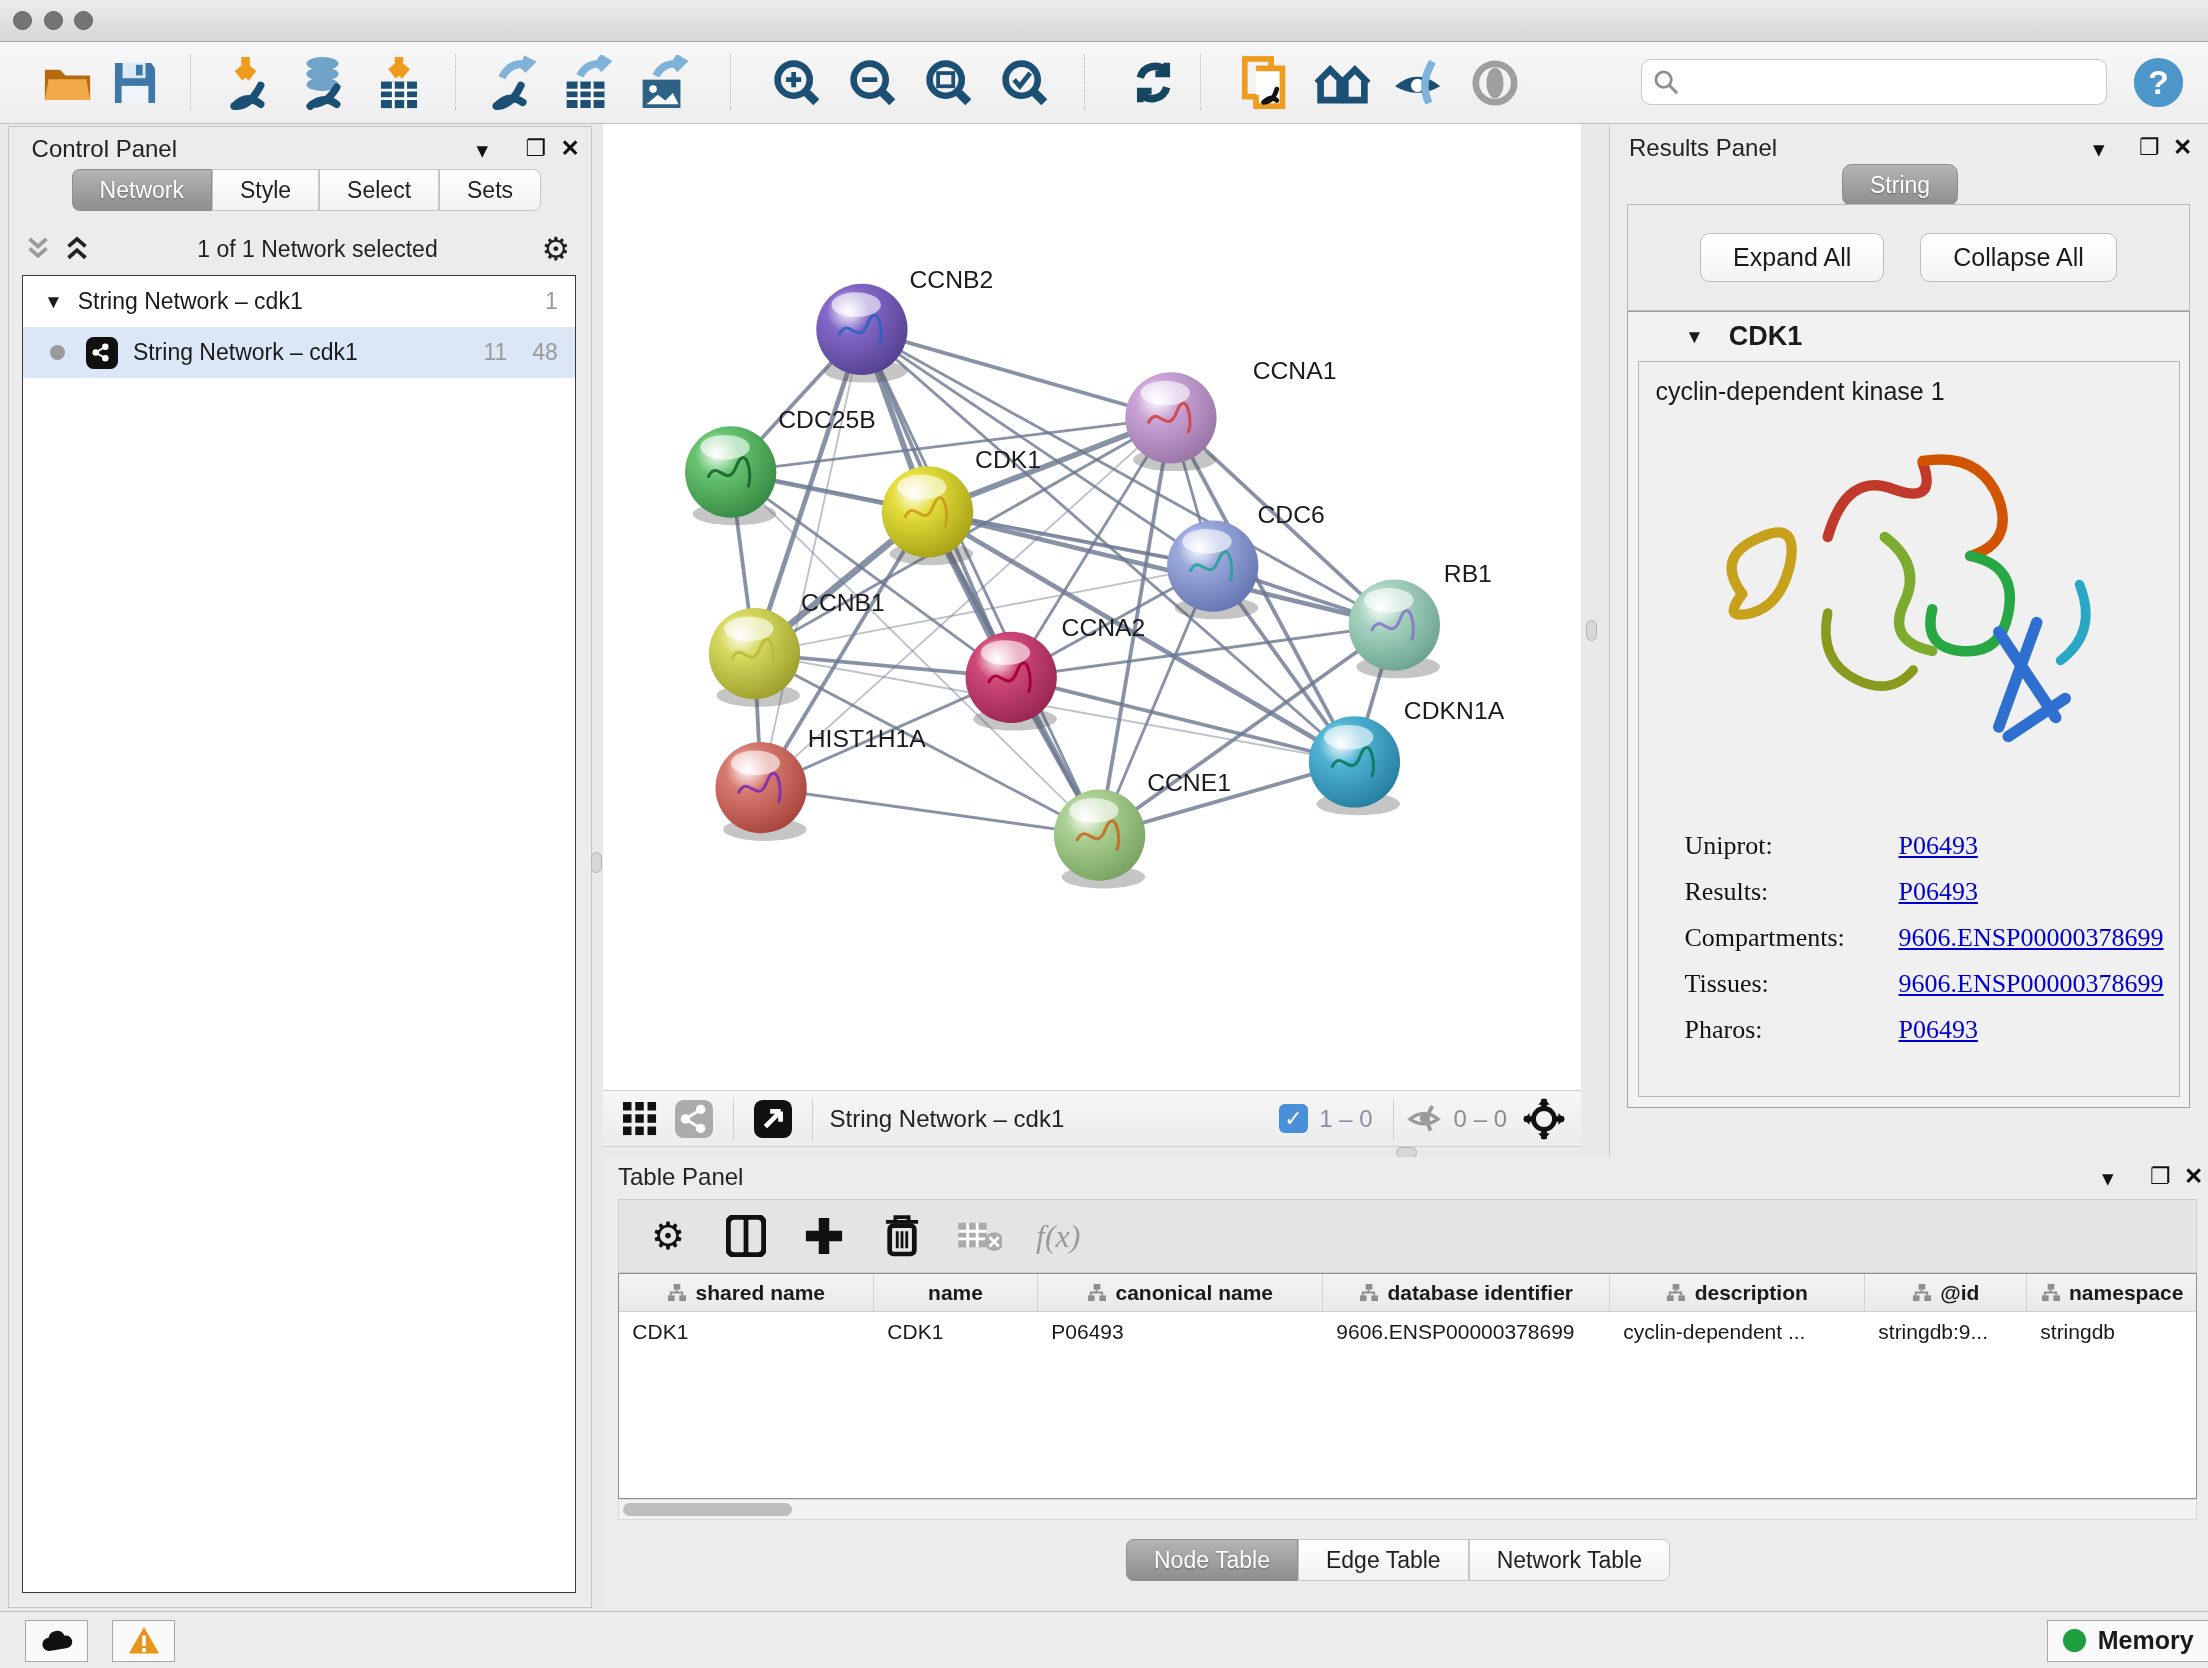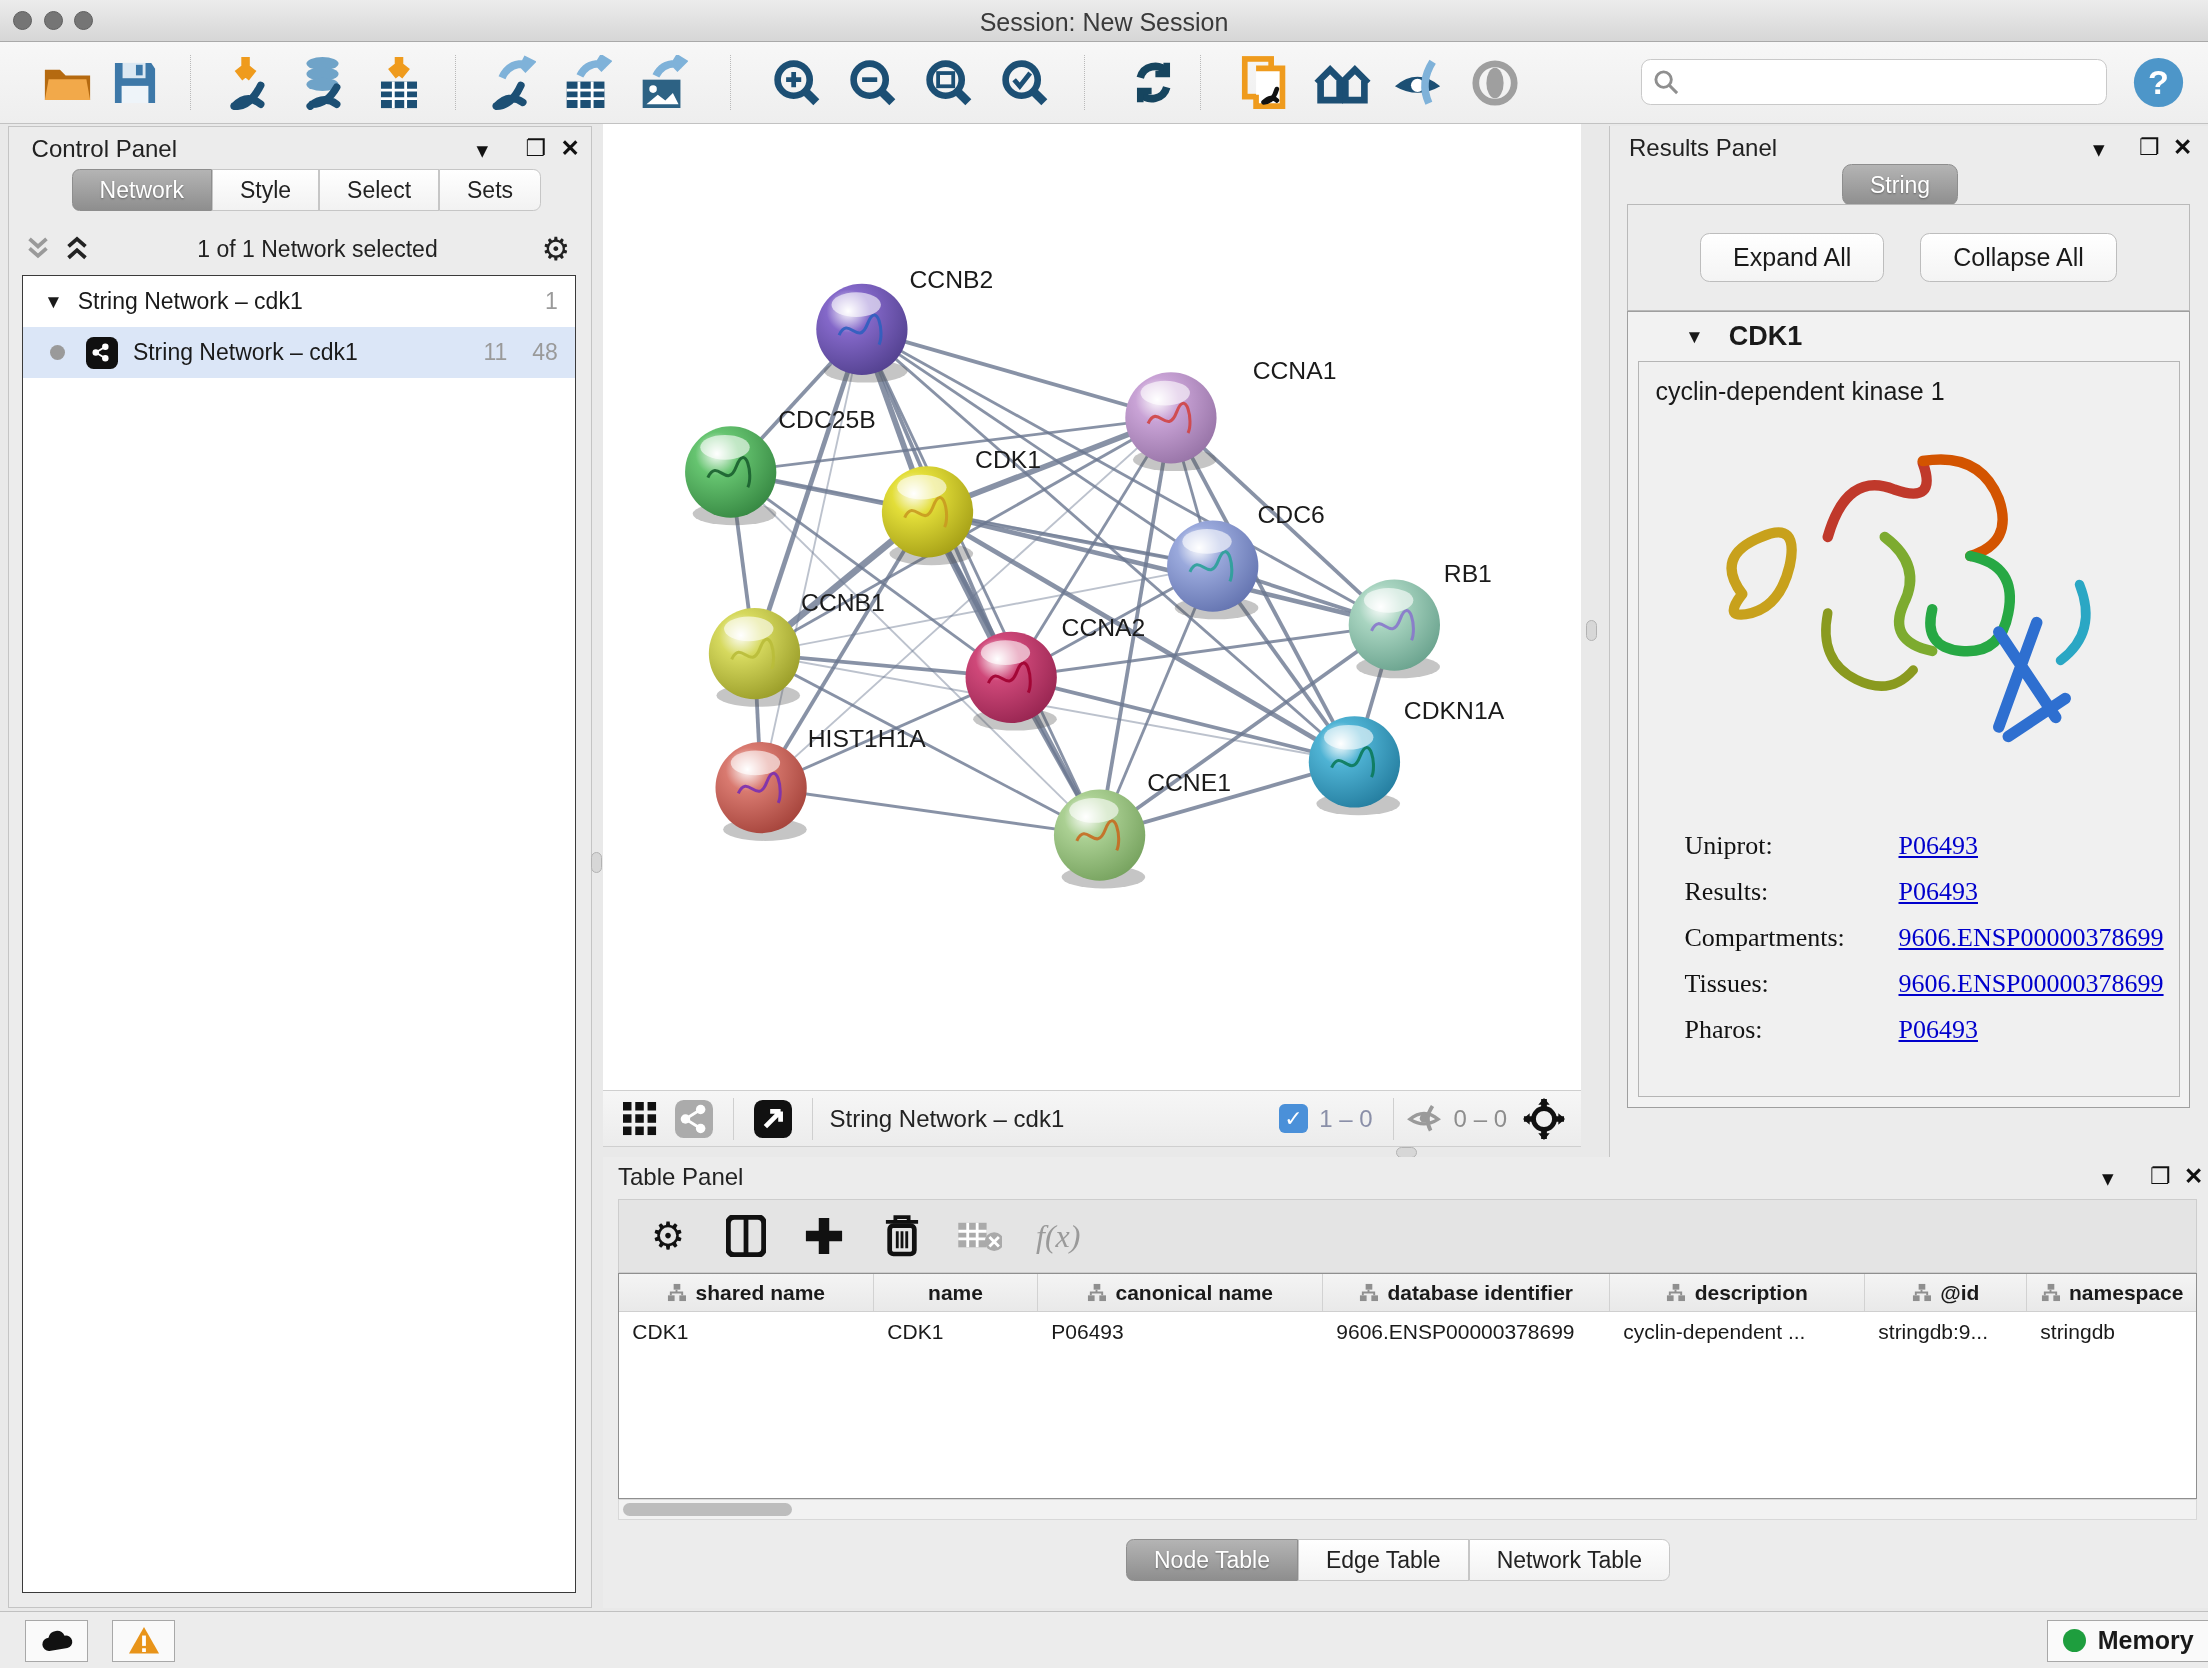--- a/index.html
+++ b/index.html
@@ -102,21 +102,20 @@
 
   svg text { font-family:"Liberation Sans", sans-serif; }
 </style>
 </head>
 <body>
 
 <div id="titlebar" class="abs">
   <div class="traffic abs" style="left:13.3px;"></div>
   <div class="traffic abs" style="left:44px;"></div>
   <div class="traffic abs" style="left:74px;"></div>
-  <div id="win-title" class="abs">Session: New Session</div>
 </div>
 
 <div id="toolbar" class="abs">
   <div class="tbtn abs" style="left:38px;">
     <svg width="49" height="42" viewBox="0 0 52 44">
         <path d="M2 8 L18 8 L24 14 L50 14 L50 40 L2 40 Z" fill="#b56a10"></path>
         <path d="M6 18 L46 18 L50 40 L2 40 Z" fill="#f2a94a"></path>
       </svg>
   </div>
   <div class="tbtn abs" style="left:105px;">

